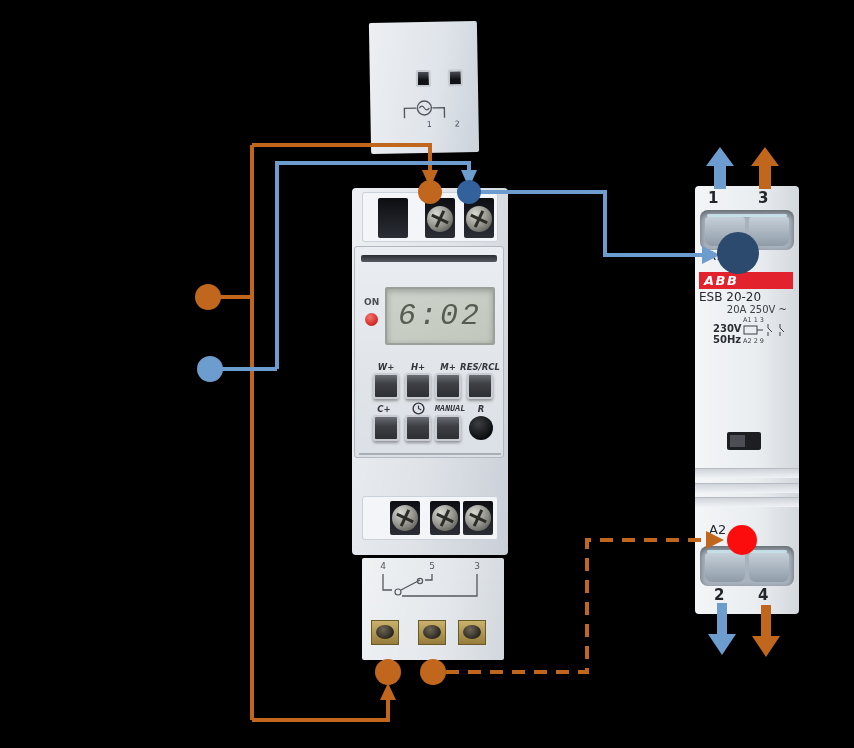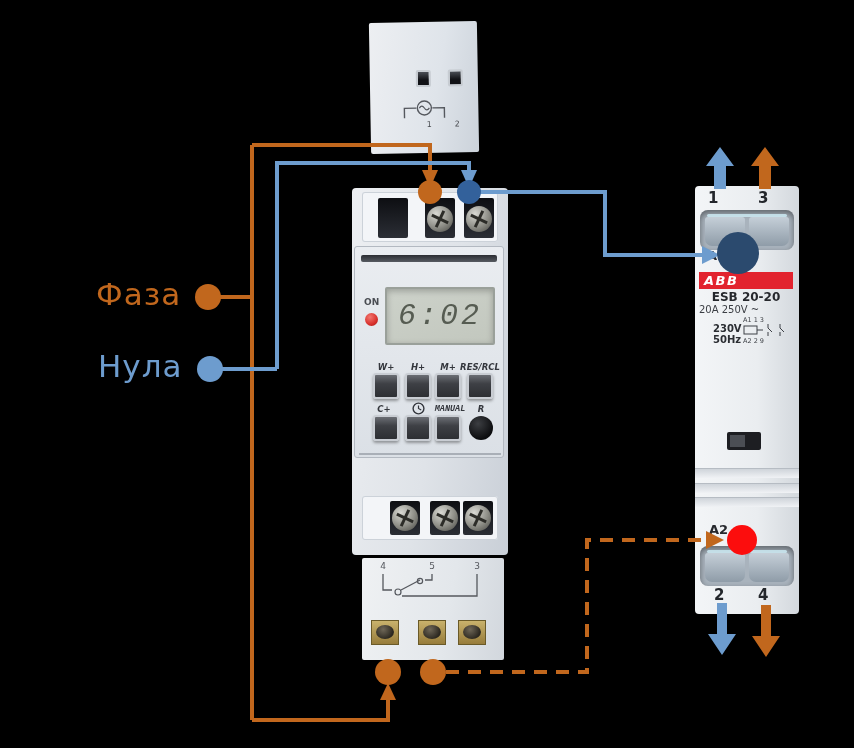--- a/index.html
+++ b/index.html
@@ -114,50 +114,48 @@
     position:absolute; left:5px; width:94px; height:40px; background:#A9B3BD;
     border-radius:8px; box-shadow:inset 0 3px 6px rgba(0,0,0,.45);
   }
   .ccover {
     position:absolute; top:7px; width:40px; height:29px;
     background:linear-gradient(180deg,#C5CFD8,#8F9CA8);
     border-radius:3px 3px 7px 7px;
   }
   .glint { position:absolute; left:7px; top:4px; width:80px; height:3px;
     background:#CBE9F2; opacity:.85; border-radius:2px; }
-  .ctext { position:absolute; font-weight:bold; color:#26282d;text-align:center; }
+  .ctext { position:absolute; font-weight:normal; color:#26282d;text-align:center; }
   .red-strip {
     position:absolute; left:4px; top:86px; width:94px; height:17px;
     background:#E2232E; display:flex; align-items:center;
   }
   .abb-logo { color:#fff; font-weight:bold; font-style:italic; font-size:13px;
     letter-spacing:1.5px; padding-left:5px; }
-  .cmodel { position:absolute; left:4px; top:104px; width:94px; text-align:center;
-    font-size:12px; font-weight:bold; color:#26282d; }
-  .crating { position:absolute; left:4px; top:118px; width:88px; 
+  .cmodel { position:absolute; left:4px; top:104px; width:94px; text-align:left;
+    font-size:12px; font-weight:normal; color:#26282d; }
+  .crating { position:absolute; left:4px; top:118px; width:88px; text-align:right;
     font-size:10px; color:#3b3e44; }
   .cvolt { position:absolute; left:18px; top:137px; font-size:10px; font-weight:bold;
     color:#2b2e33; line-height:11px; }
   .mini-diagram { position:absolute; left:48px; top:131px; width:48px; font-size:6.5px;
     color:#3d4046; line-height:7px; }
   .ind-window { position:absolute; left:32px; top:246px; width:34px; height:18px;
     background:#1d1e22; border-radius:2px; }
   .ind-light { position:absolute; left:3px; top:3px; width:15px; height:12px; background:#4b4e54; }
   .ridge { position:absolute; left:0; width:100%; height:10px;
     background:linear-gradient(180deg,#CFD4DA,#F0F2F5); border-top:1px solid #b6bcc3; }
 
   svg.overlay { position:absolute; left:0; top:0; z-index:50; pointer-events:none; }
 </style>
 </head>
 <body>
 
 <div class="stage">
 
-  <div class="side-label label-phase">Фаза</div>
-  <div class="side-label label-neutral">Нула</div>
 
   <div class="top-unit">
     <div class="hole h1"></div>
     <div class="hole h2"></div>
     <svg class="abs" style="left:26px; top:74px;" width="56" height="26" viewBox="0 0 56 26">
       <path d="M8,22 V12 H20" fill="none" stroke="#55585e" stroke-width="1.4"></path>
       <path d="M36,12 H48 V22" fill="none" stroke="#55585e" stroke-width="1.4"></path>
       <circle cx="28" cy="12" r="7" fill="none" stroke="#55585e" stroke-width="1.4"></circle>
       <path d="M23,12 q2.5,-4 5,0 q2.5,4 5,0" fill="none" stroke="#55585e" stroke-width="1.2"></path>
     </svg>

